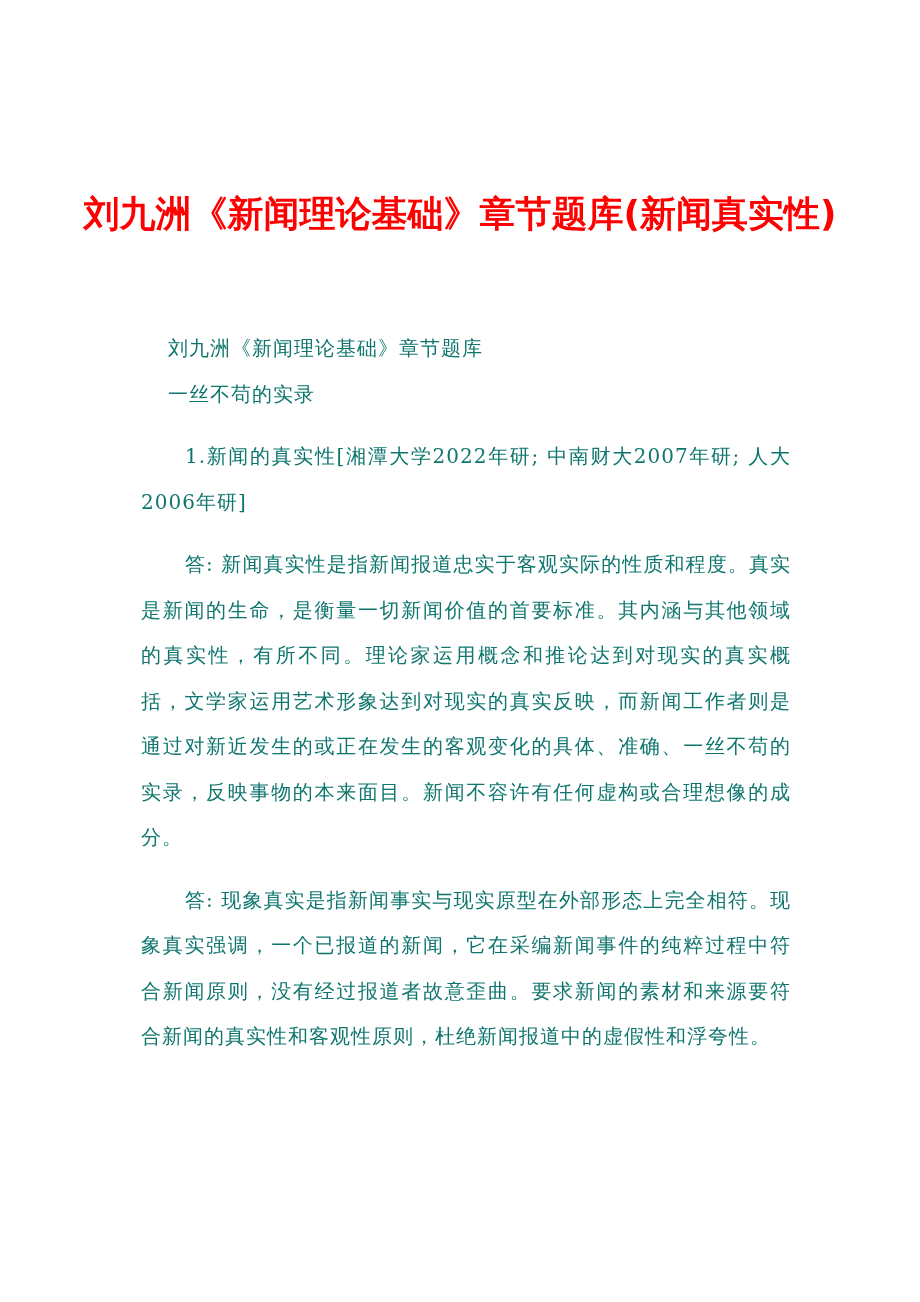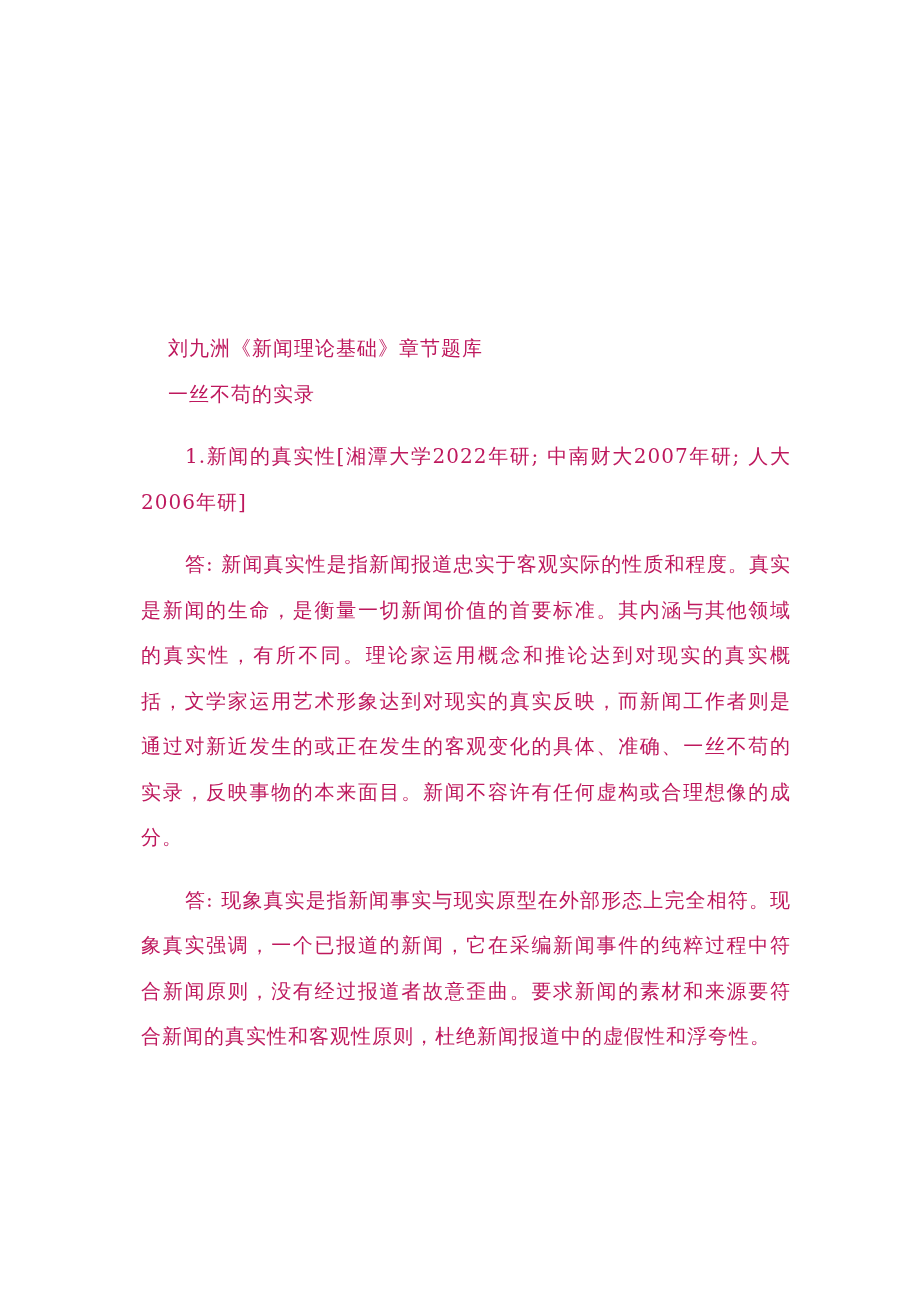--- a/index.html
+++ b/index.html
@@ -37,37 +37,38 @@
       white-space: nowrap;
     }
     .body-text {
       position: absolute;
       left: 124px;
       top: 326px;
       width: 684px;
       font-size: 20px;
       line-height: 45.5px;
       letter-spacing: 1px;
-      color: #be185d;
+      color: #0f766e;
     }
     .p {
       margin: 17px;
       text-indent: 44px;
       text-align: justify;
       text-align-last: left;
     }
     .h {
       margin: 0;
       text-indent: 44px;
     }
   </style>
 </head>
 <body>
 
 <div class="page">
+  <div class="title">刘九洲《新闻理论基础》章节题库(新闻真实性)</div>
 
   <div class="body-text">
     <p class="h">刘九洲《新闻理论基础》章节题库</p>
     <p class="h">一丝不苟的实录</p>
     <p class="p">1.新闻的真实性[湘潭大学2022年研; 中南财大2007年研; 人大2006年研]</p>
     <p class="p">答: 新闻真实性是指新闻报道忠实于客观实际的性质和程度。真实是新闻的生命，是衡量一切新闻价值的首要标准。其内涵与其他领域的真实性，有所不同。理论家运用概念和推论达到对现实的真实概括，文学家运用艺术形象达到对现实的真实反映，而新闻工作者则是通过对新近发生的或正在发生的客观变化的具体、准确、一丝不苟的实录，反映事物的本来面目。新闻不容许有任何虚构或合理想像的成分。</p>
     <p class="p">答: 现象真实是指新闻事实与现实原型在外部形态上完全相符。现象真实强调，一个已报道的新闻，它在采编新闻事件的纯粹过程中符合新闻原则，没有经过报道者故意歪曲。要求新闻的素材和来源要符合新闻的真实性和客观性原则，杜绝新闻报道中的虚假性和浮夸性。</p>
   </div>
 </div>
 

